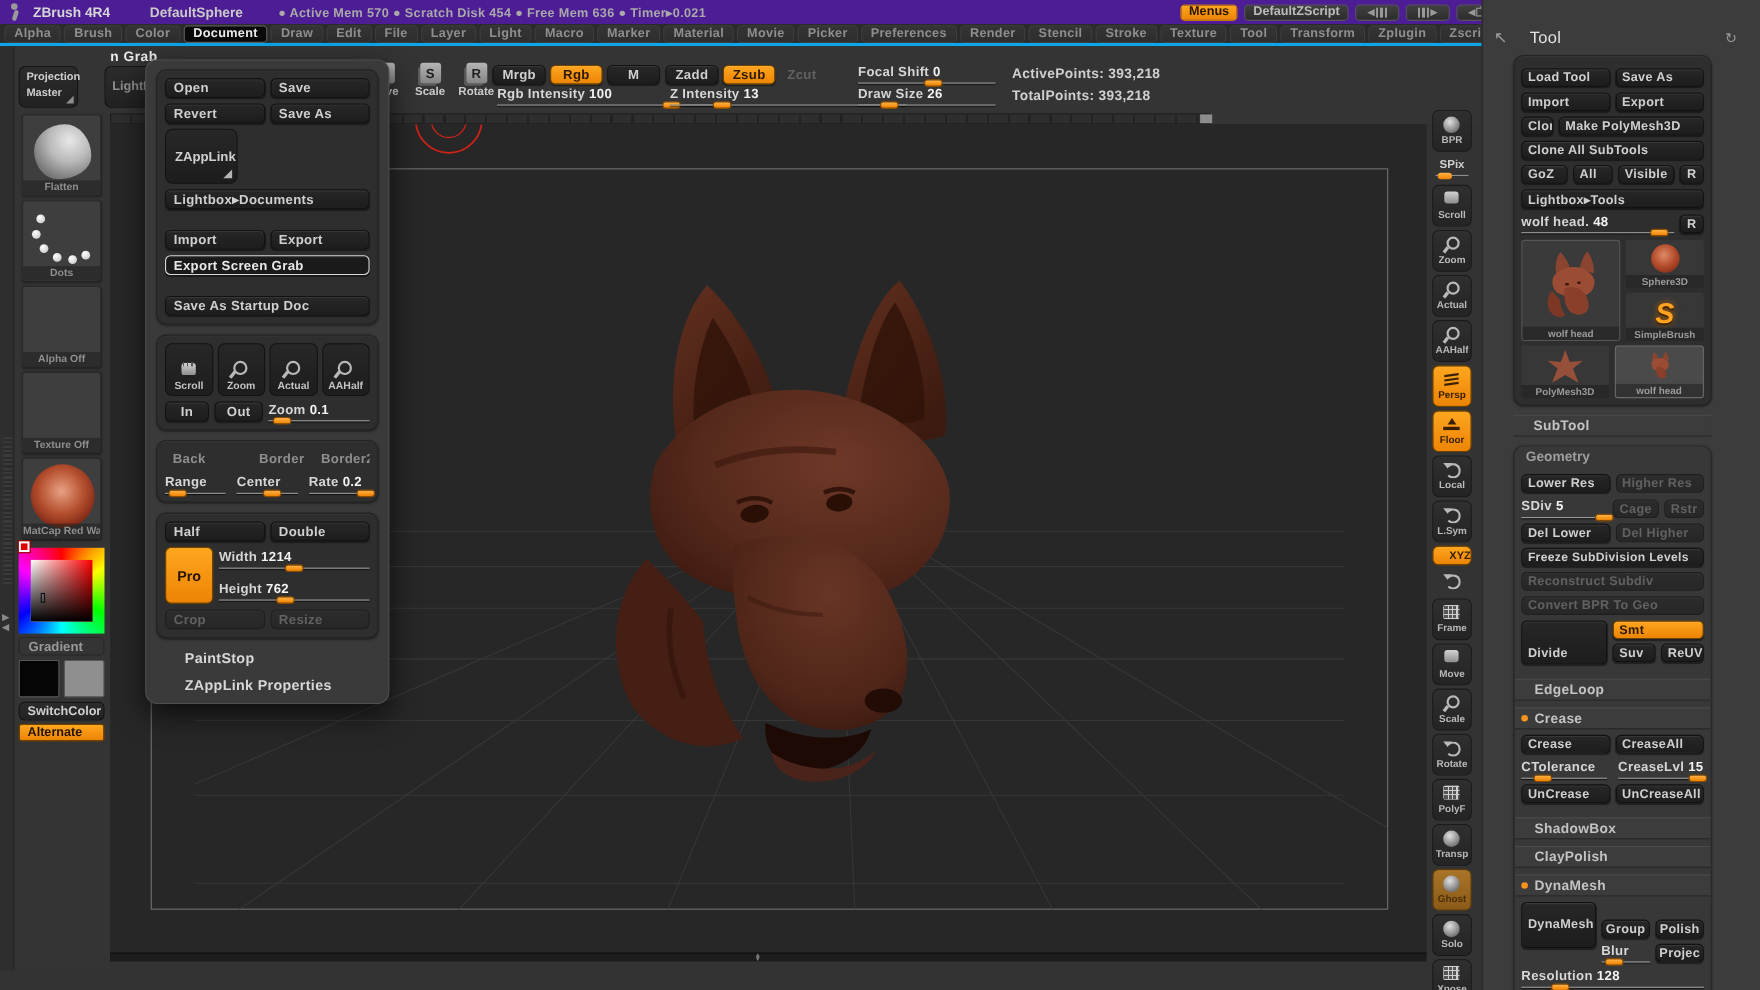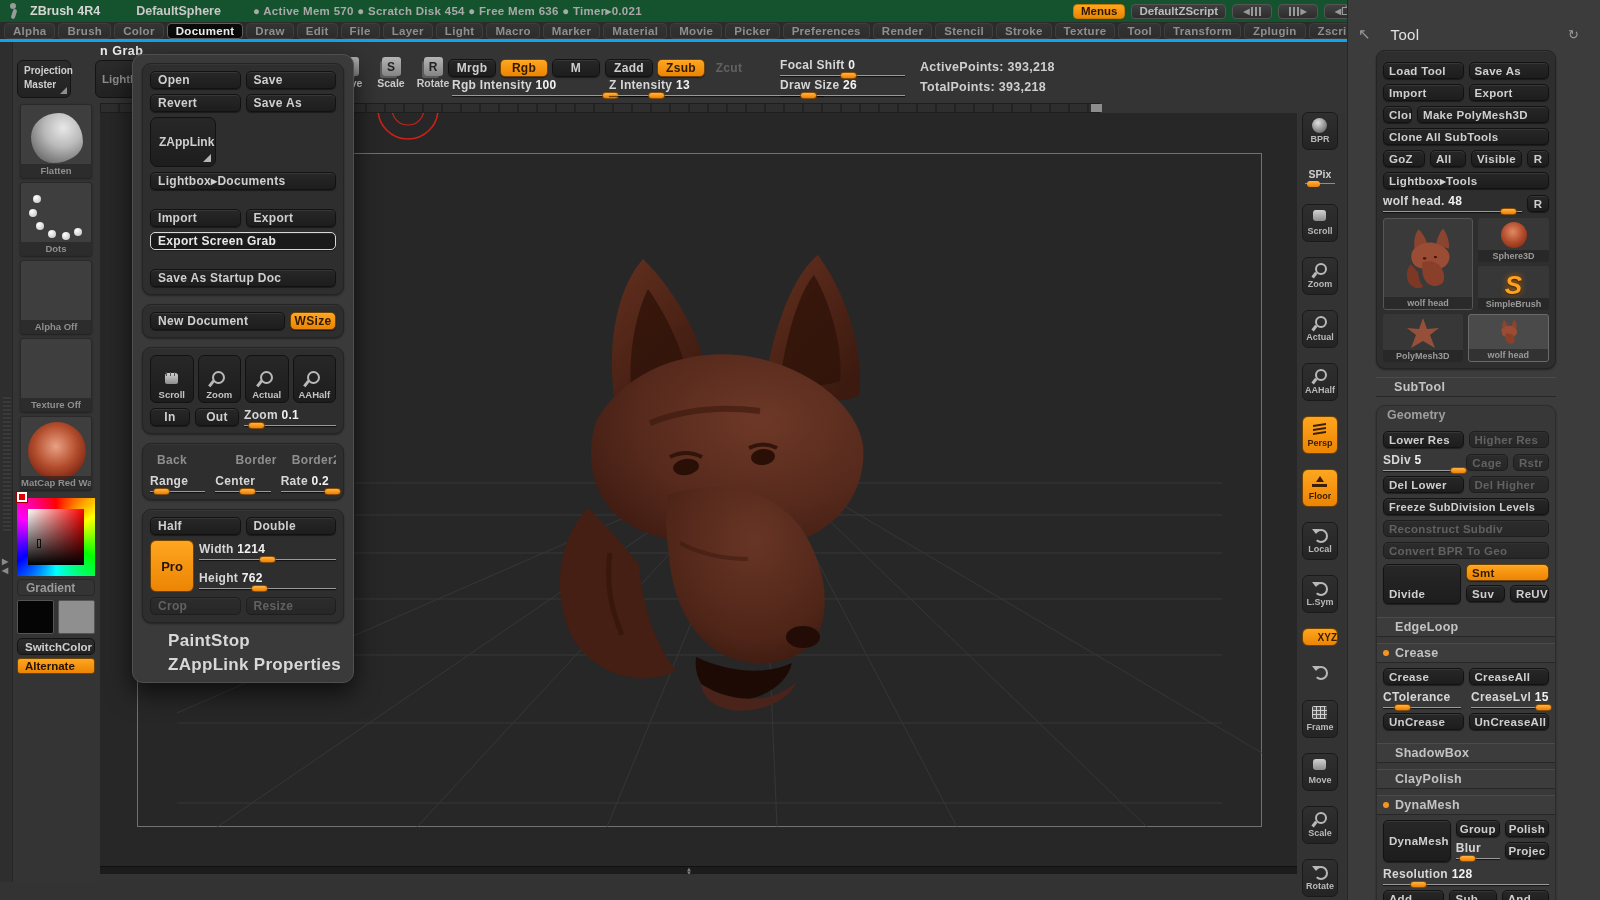--- a/index.html
+++ b/index.html
@@ -24,21 +24,21 @@
   .slider .slab b { color:#f2f2f2; }
   .slider .track { position:relative; height:1px; background:#9a9a9a; margin-top:3px; box-shadow:0 1px 1px rgba(0,0,0,.7); }
   .slider .knob { position:absolute; top:-3px; left:var(--p,20%); width:17px; height:7px; border-radius:3.5px;
     background:linear-gradient(#ffb347,#ef8100); border:1px solid #8a4d00; }
   .hdr { position:relative; height:20px; display:flex; align-items:center; padding-left:18px;
     color:#c3c3c3; font-size:12.5px; letter-spacing:.3px;
     border-top:1px solid #4b4b4b; border-bottom:1px solid #272727; background:#3c3c3c; }
   .hdr .dot { position:absolute; left:6px; width:6px; height:6px; border-radius:50%; background:#f7941d; }
 
   
-  .titlebar { position:absolute; left:0; top:0; width:1600px; height:22px; background:#14532d;
+  .titlebar { position:absolute; left:0; top:0; width:1600px; height:22px; background:#4c1d95;
     display:flex; align-items:center; padding:0 6px; gap:8px; }
   .logo { width:16px; height:16px; position:relative; }
   .logo i { position:absolute; background:#9a9a9a; border-radius:50%; }
   .logo i.h { width:6px; height:6px; left:4px; top:0; }
   .logo i.b { width:4px; height:10px; left:6px; top:6px; border-radius:2px; transform:rotate(18deg); }
   .tb-app { color:#d6d6d6; font-size:12.5px; }
   .tb-doc { color:#c9c9c9; font-size:12.5px; margin-left:28px; }
   .tb-stats { color:#a9a9a9; font-size:11.5px; margin-left:24px; letter-spacing:.3px; }
   .tb-right { margin-left:auto; display:flex; align-items:center; gap:6px; }
   .pill { height:15px; display:flex; align-items:center; padding:0 7px; border-radius:4px;
@@ -140,30 +140,30 @@
   .iconbtn { width:44px; height:48px; border-radius:6px; background:linear-gradient(#272727,#1d1d1d);
     border:1px solid #121212; display:flex; flex-direction:column; align-items:center; justify-content:flex-end; padding-bottom:2px; gap:2px; }
   .iconbtn .glyph { width:18px; height:16px; position:relative; }
   .glyph.mag::before { content:''; position:absolute; left:2px; top:0; width:9px; height:9px; border:2px solid #b9b9b9; border-radius:50%; }
   .glyph.mag::after { content:''; position:absolute; left:0px; bottom:0px; width:2.5px; height:7px; background:#b9b9b9; transform:rotate(38deg); }
   .glyph.hand::before { content:''; position:absolute; left:2px; top:2px; width:13px; height:11px; border-radius:3px 3px 2px 2px;
     background:linear-gradient(#d2d2d2,#8d8d8d); }
   .glyph.hand::after { content:''; position:absolute; left:3px; top:1px; width:11px; height:4px;
     background:repeating-linear-gradient(90deg,#555 0 1px, transparent 1px 4px); }
   .iconbtn .ilb { color:#c3c3c3; font-size:9.5px; }
-  .ditem { height:18px; display:flex; align-items:center; padding-left:26px; color:#d8d8d8; font-size:17px; letter-spacing:.3px; }
+  .ditem { height:18px; display:flex; align-items:center; padding-left:26px; color:#d8d8d8; font-size:13px; letter-spacing:.3px; }
   .probtn { width:44px; height:52px; border-radius:6px; background:linear-gradient(#ffa61f,#ec8404);
     border:1px solid #6e4200; color:#241300; font-size:13px; display:flex; align-items:center; justify-content:center; }
   .dimtxt { background:none; border:none; box-shadow:none; color:#8e8e8e; }
 
   
   .rightstrip { position:absolute; left:1300px; top:100px; width:40px; height:782px;
     display:flex; flex-direction:column; align-items:center; gap:3px; }
   .sitem { width:36px; min-height:38px; border-radius:6px; background:linear-gradient(#2f2f2f,#242424);
-    border:1px solid #1a1a1a; display:flex; flex-direction:column; align-items:center; justify-content:center; gap:1px; padding:2px 0;margin-top:12px; }
+    border:1px solid #1a1a1a; display:flex; flex-direction:column; align-items:center; justify-content:center; gap:1px; padding:2px 0; }
   .sitem .s-label { color:#b9b9b9; font-size:9px; max-width:34px; overflow:hidden; white-space:nowrap; }
   .sitem .s-icon { width:16px; height:15px; position:relative; }
   .sitem .s-icon::before { content:''; position:absolute; left:3px; top:0; width:8px; height:8px; border:2px solid #b9b9b9; border-radius:50%; }
   .sitem .s-icon::after { content:''; position:absolute; left:1px; bottom:0; width:2.5px; height:6px; background:#b9b9b9; transform:rotate(38deg); }
   .sitem.orange { background:linear-gradient(#ffa61f,#ec8404); border-color:#6e4200; }
   .sitem.orange .s-label { color:#3a2000; }
   .sitem.orange .s-icon::before { border-color:#3a2000; } .sitem.orange .s-icon::after { background:#3a2000; }
   .sitem.cball .s-icon::before { border:none; left:0; top:0; width:15px; height:15px;
     background:radial-gradient(circle at 40% 32%, #e0e0e0, #8f8f8f 55%, #4c4c4c); }
   .sitem.cball .s-icon::after { display:none; }
@@ -582,26 +582,20 @@
       </div>
       <div class="row">
           <div class="btn hl" style="flex:1">Export Screen Grab</div>
         </div>
       <div class="spacer14"></div>
       <div class="row">
           <div class="btn" style="flex:1">Save As Startup Doc</div>
         </div>
     </div>
 
-    <div class="grp">
-      <div class="row">
-        <div class="btn" style="flex:1">New Document</div>
-        <div class="btn ctr orange" style="width:46px">WSize</div>
-      </div>
-    </div>
 
     <div class="grp">
       <div class="row" style="gap:4px">
         <div class="iconbtn">
             <span class="glyph hand"></span>
             <span class="ilb">Scroll</span>
           </div>
         <div class="iconbtn">
             <span class="glyph mag"></span>
             <span class="ilb">Zoom</span>
@@ -968,21 +962,21 @@
           </div>
 
         <div class="hdr">
             <span class="dot"></span>
             <span>DynaMesh</span>
           </div>
         <div class="pad">
           <div class="row" style="margin-top:0">
             <div class="btn" style="flex:1.1;height:42px">DynaMesh</div>
             <div style="flex:1;display:flex;flex-direction:column;gap:4px">
-              <div class="row" style="margin-top:0">
+              <div class="row" style="margin-top:16px">
                 <div class="btn ctr" style="flex:1;padding:0 3px">Group</div>
                 <div class="btn ctr" style="flex:1;padding:0 3px">Polish</div>
               </div>
               <div class="row" style="margin-top:0;align-items:flex-end">
                 <div class="slider">
                   <div class="slab"><span>Blur</span></div>
                   <div class="track">
                       <i class="knob" style="left:8%"></i>
                     </div>
                 </div>

